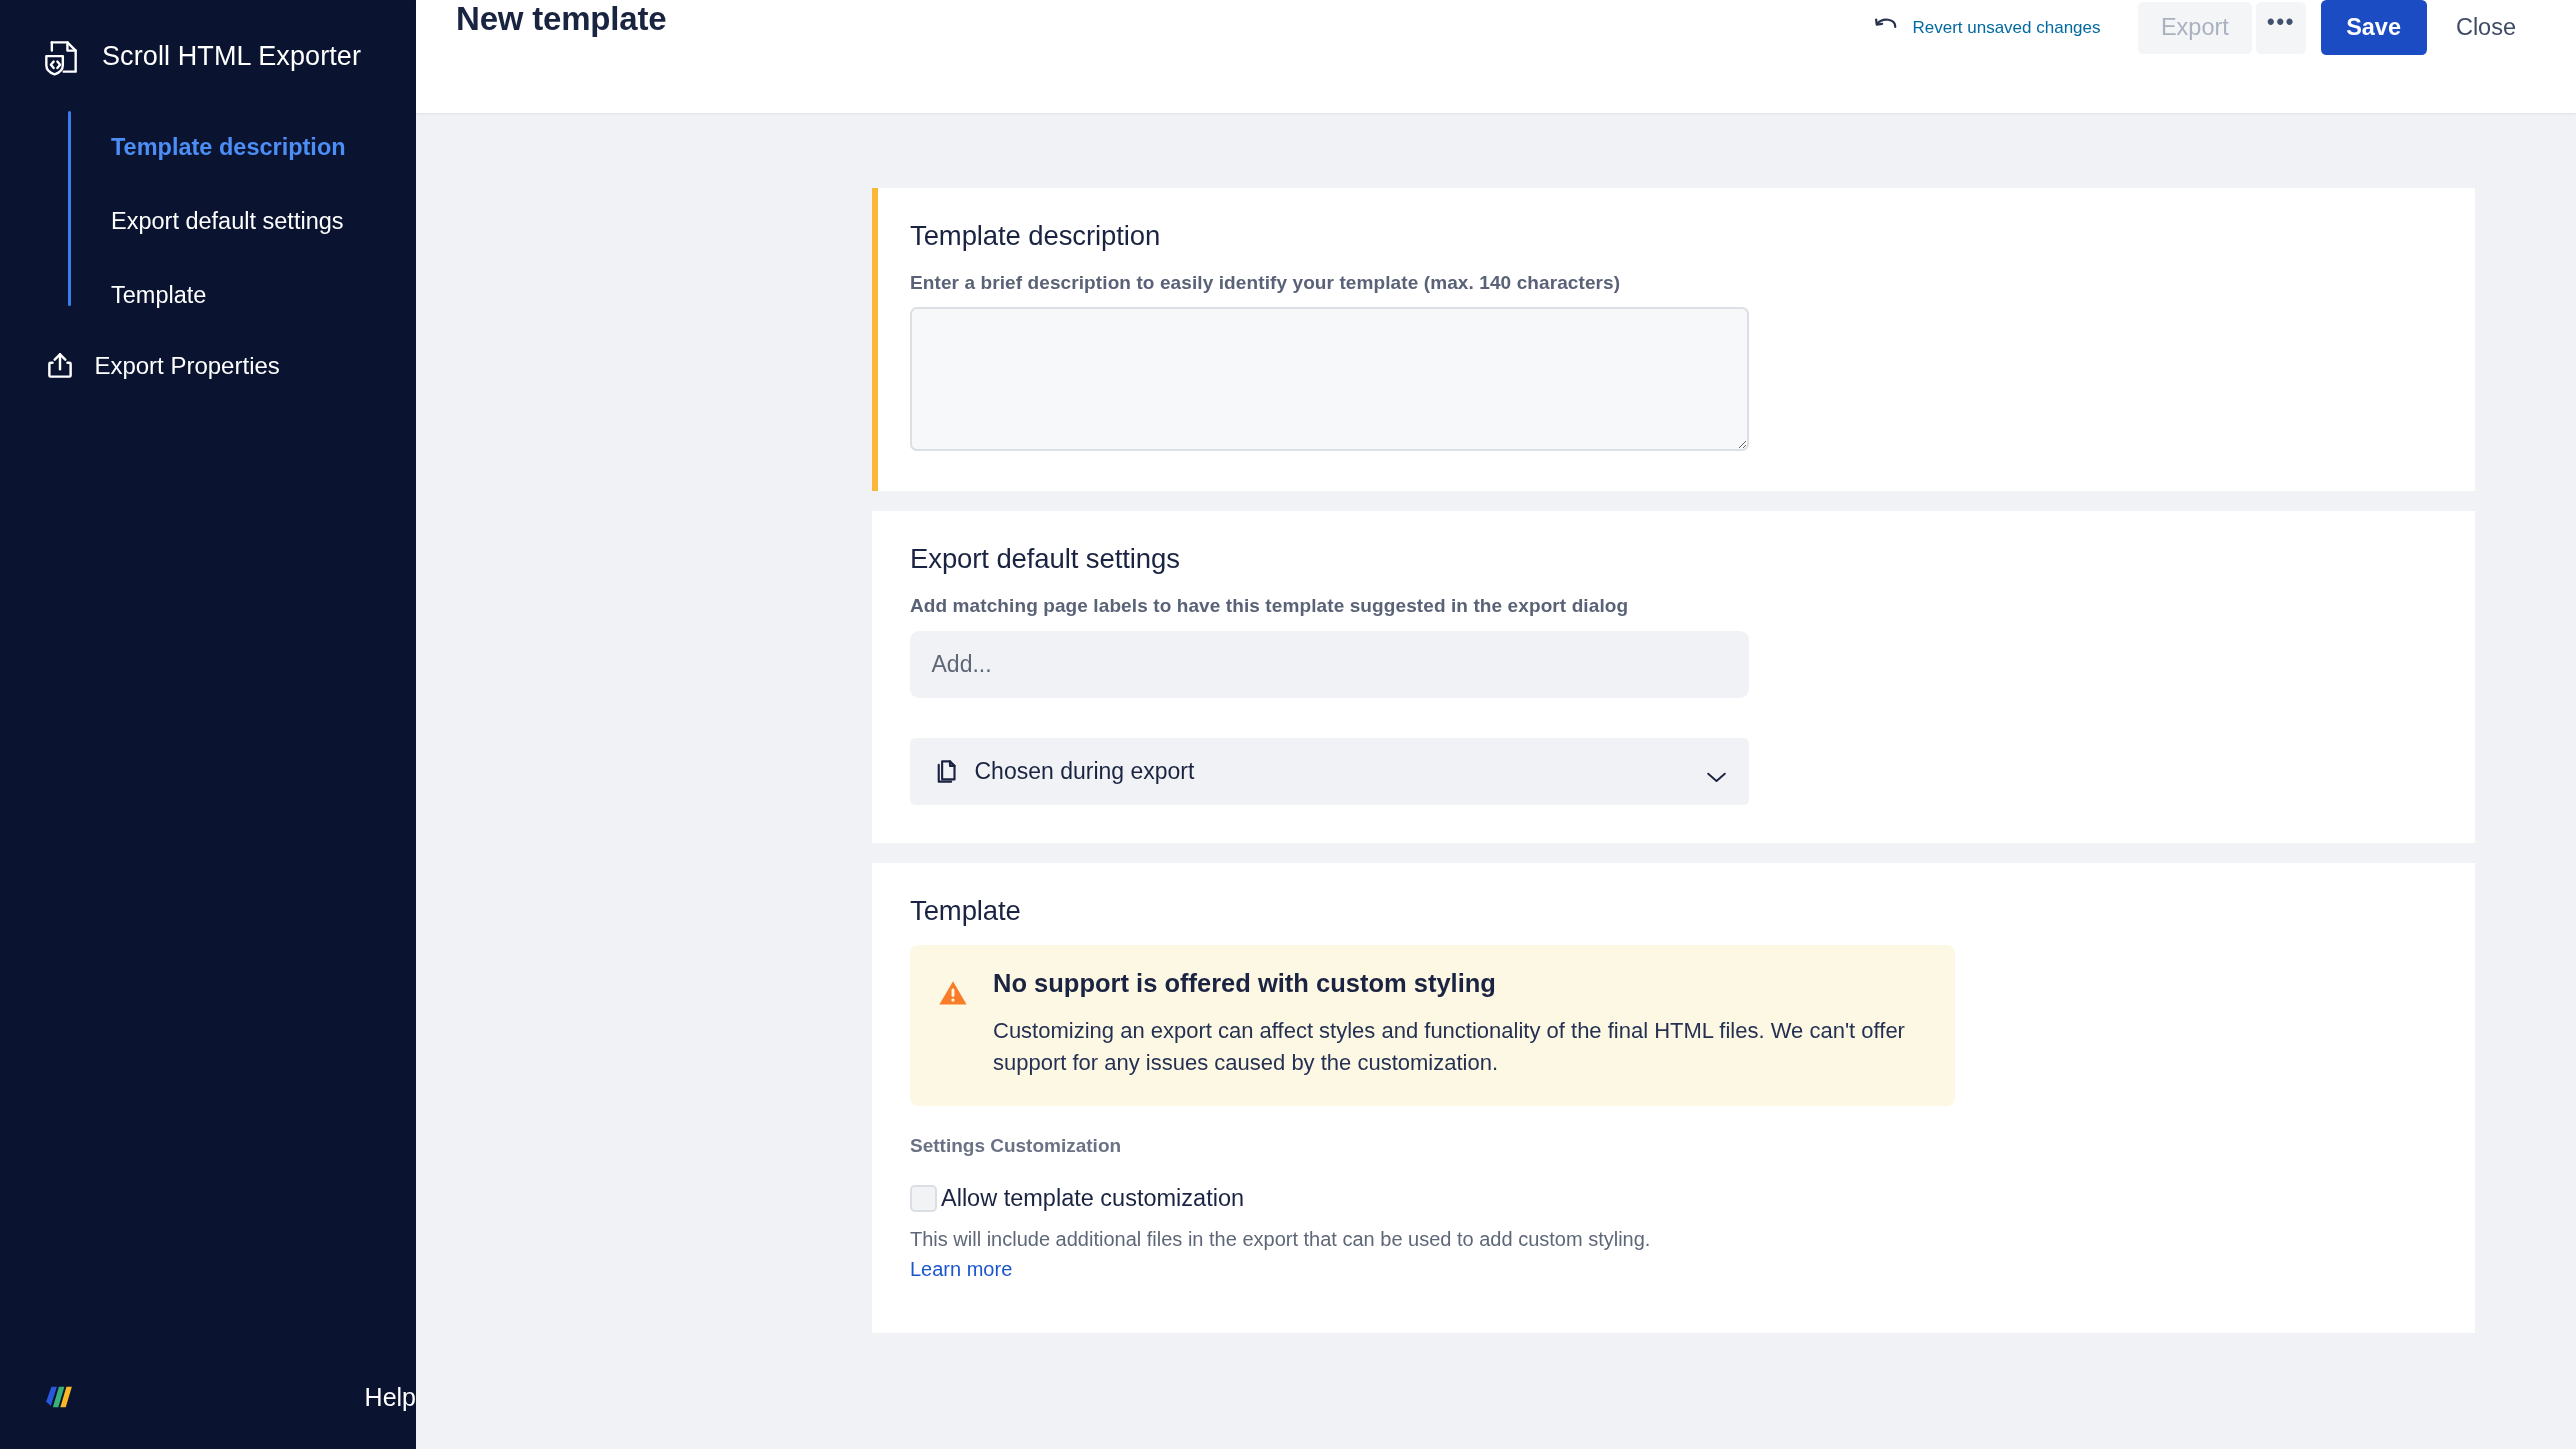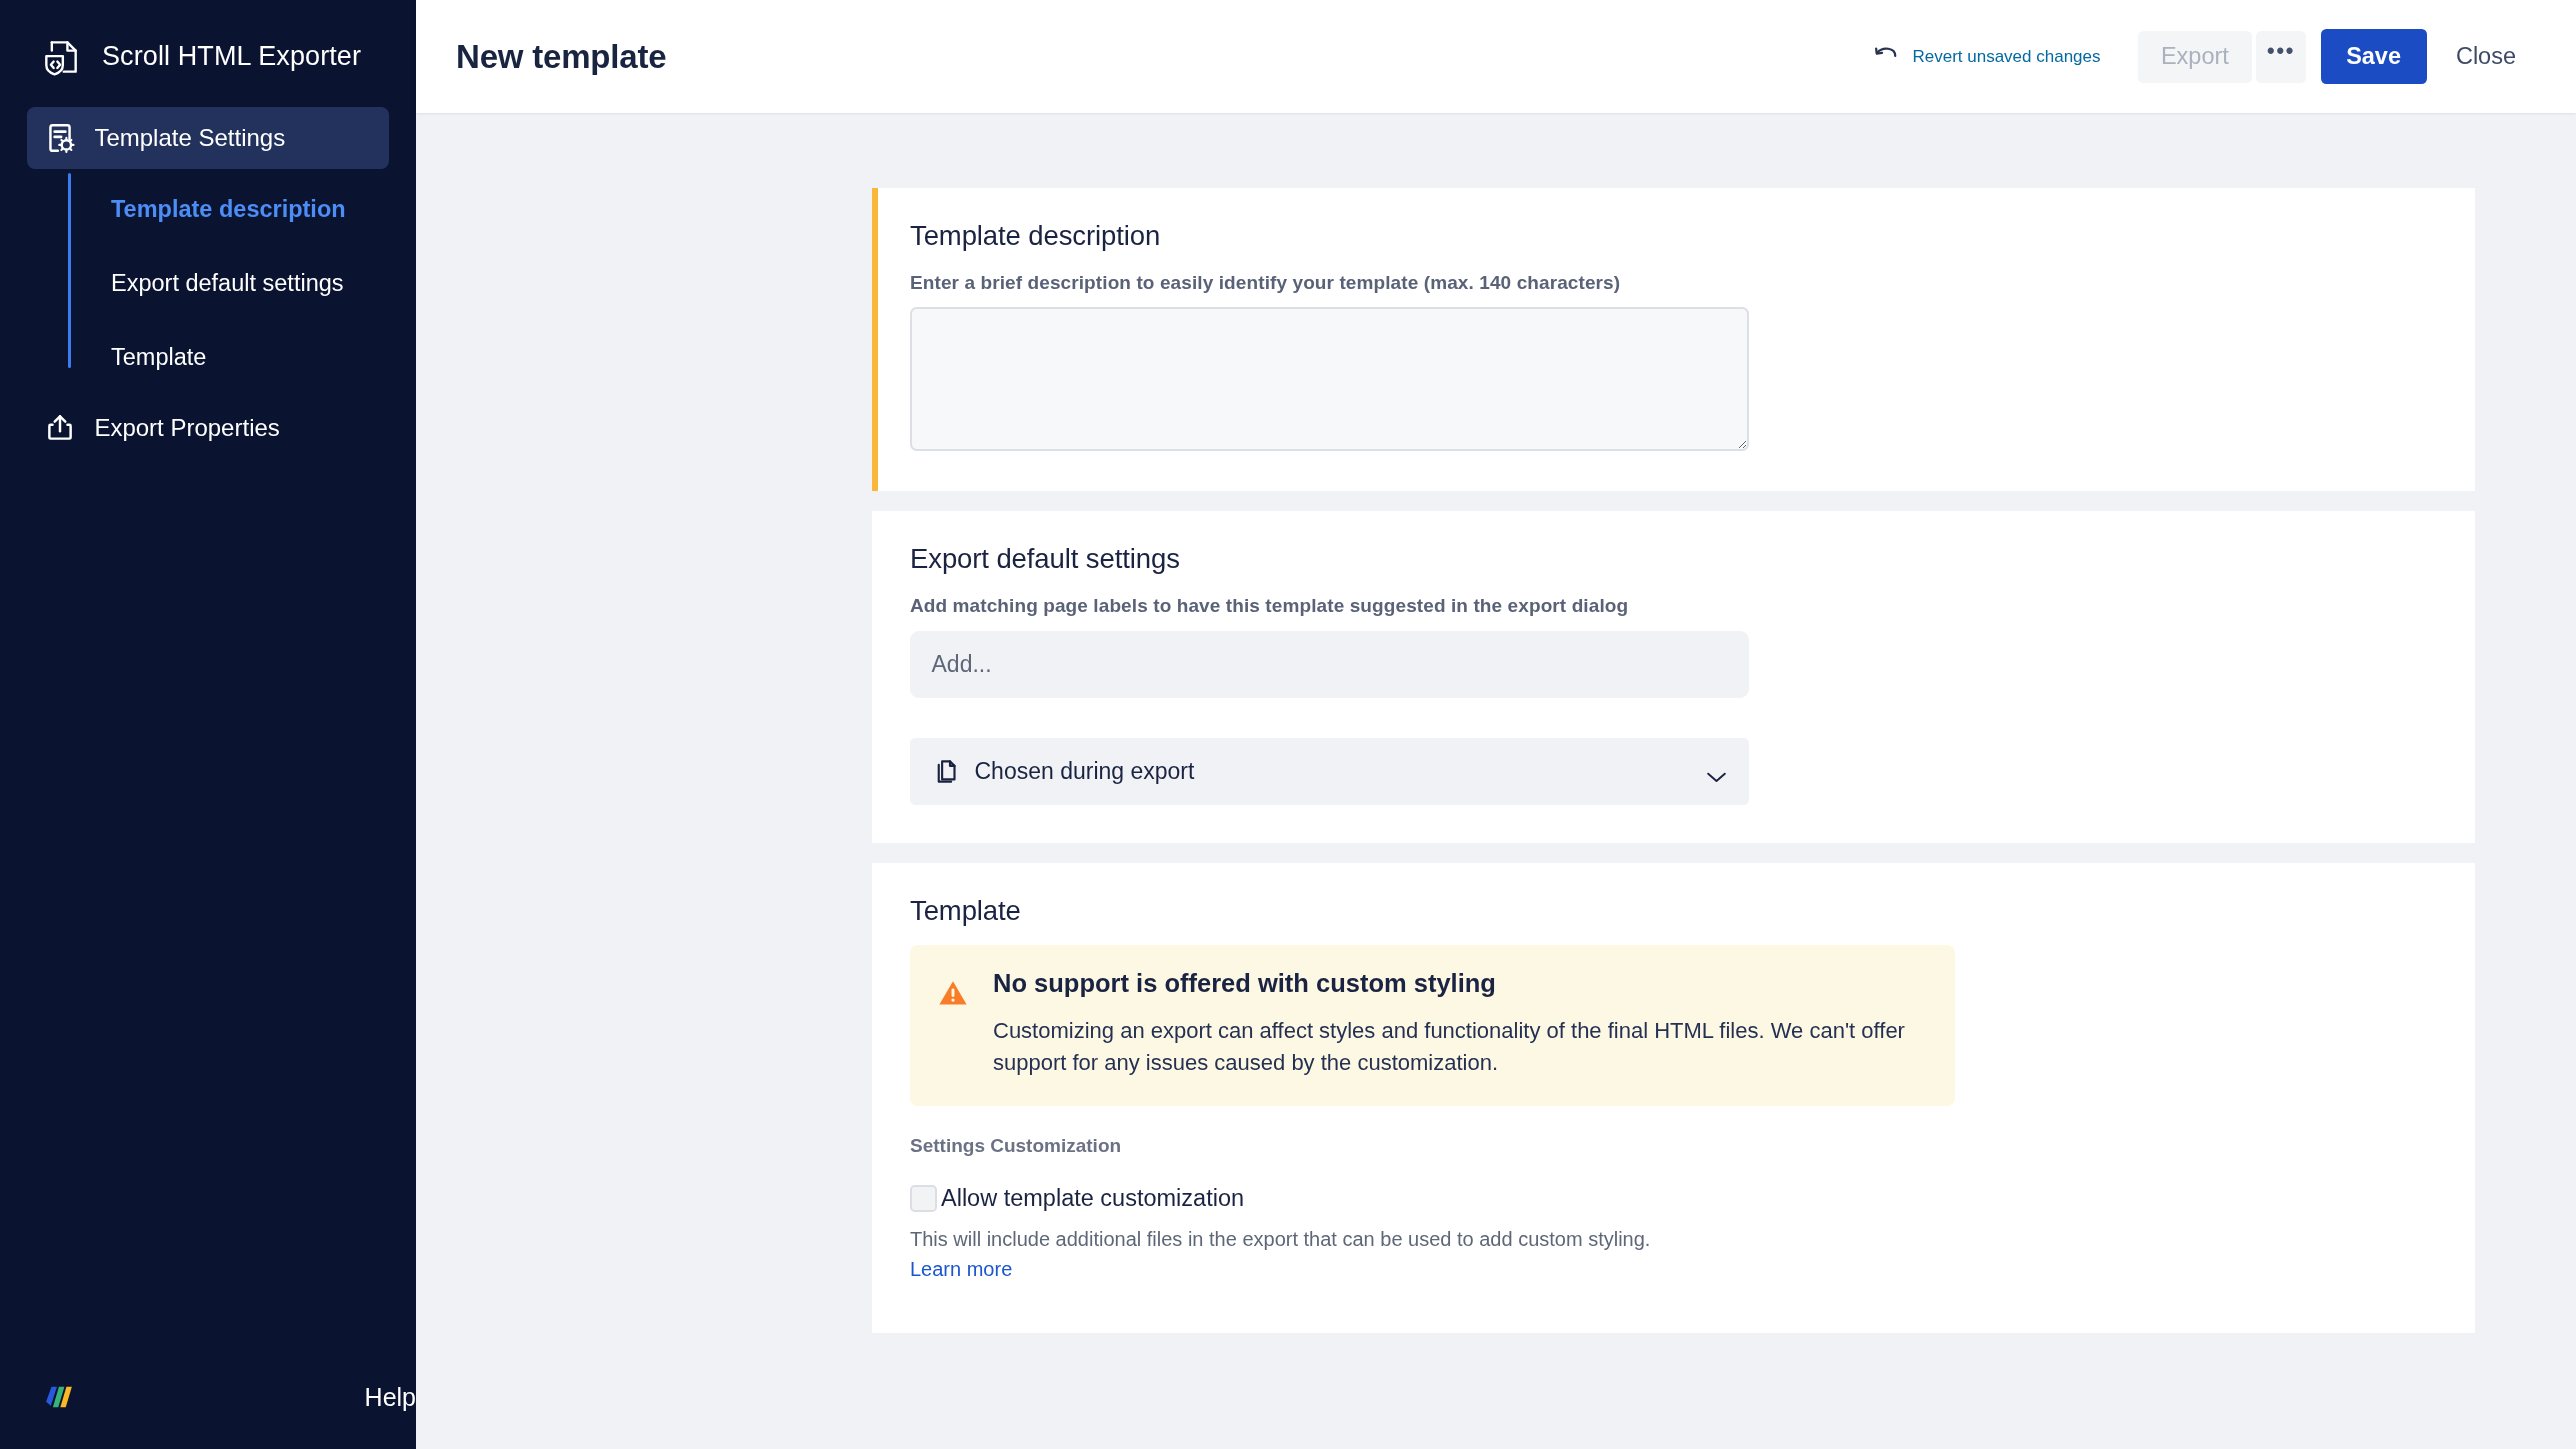--- a/index.html
+++ b/index.html
@@ -72,21 +72,21 @@
   
   .main {
     flex: 1; height: 1449px;
     background: #F1F2F5;
     display: flex; flex-direction: column;
     position: relative;
   }
   .topbar {
     height: 113px; min-height: 113px;
     background: #FFFFFF;
-    display: flex; align-items: center;
+    display: flex; align-items: flex-start;
     padding: 0 48px 0 40px;
     box-shadow: 0 1.3px 3.4px rgba(9,30,66,0.13);
     position: relative; z-index: 5;
   }
   .page-title {
     font-size: 33px; font-weight: 700; color: #192441;
     letter-spacing: -0.2px;
   }
   .topbar-actions {
     margin-left: auto; display: flex; align-items: center; gap: 0;
@@ -234,34 +234,20 @@
           <path d="M8 23 H26 V33 C26 39 20 42 17 43 C14 42 8 39 8 33 Z"></path>
           <path d="M16 29 L13 32.5 L16 36"></path>
           <path d="M20 29 L23 32.5 L20 36"></path>
         </svg>
       </span>
       <span class="brand-title">Scroll HTML Exporter</span>
     </div>
 
     <nav class="nav">
 
-      <div class="nav-item active">
-        <span class="nav-icon">
-          <svg viewBox="0 0 32 32" width="34" height="34" fill="none" stroke="#FFFFFF" stroke-width="2.3" stroke-linecap="round" stroke-linejoin="round">
-            <path d="M25 17 V6 A2 2 0 0 0 23 4 H9 A2 2 0 0 0 7 6 V26 A2 2 0 0 0 9 28 H14"></path>
-            <path d="M11 10 H21" stroke-width="2.6"></path>
-            <path d="M11 15 H17" stroke-width="2.6"></path>
-            <circle cx="22" cy="22.5" r="4.4"></circle>
-            <path d="M22 15.8 V17.2 M22 27.8 V29.2 M15.3 22.5 H16.7 M27.3 22.5 H28.7
-                     M17.3 17.8 L18.3 18.8 M25.7 26.2 L26.7 27.2
-                     M26.7 17.8 L25.7 18.8 M18.3 26.2 L17.3 27.2" stroke-width="2"></path>
-          </svg>
-        </span>
-        <span class="nav-label">Template Settings</span>
-      </div>
 
       <div class="subnav">
         <span class="subnav-rail"></span>
         <div class="subnav-item active">Template description</div>
         <div class="subnav-item">Export default settings</div>
         <div class="subnav-item">Template</div>
       </div>
 
       <div class="nav-item bottom">
         <span class="nav-icon">

